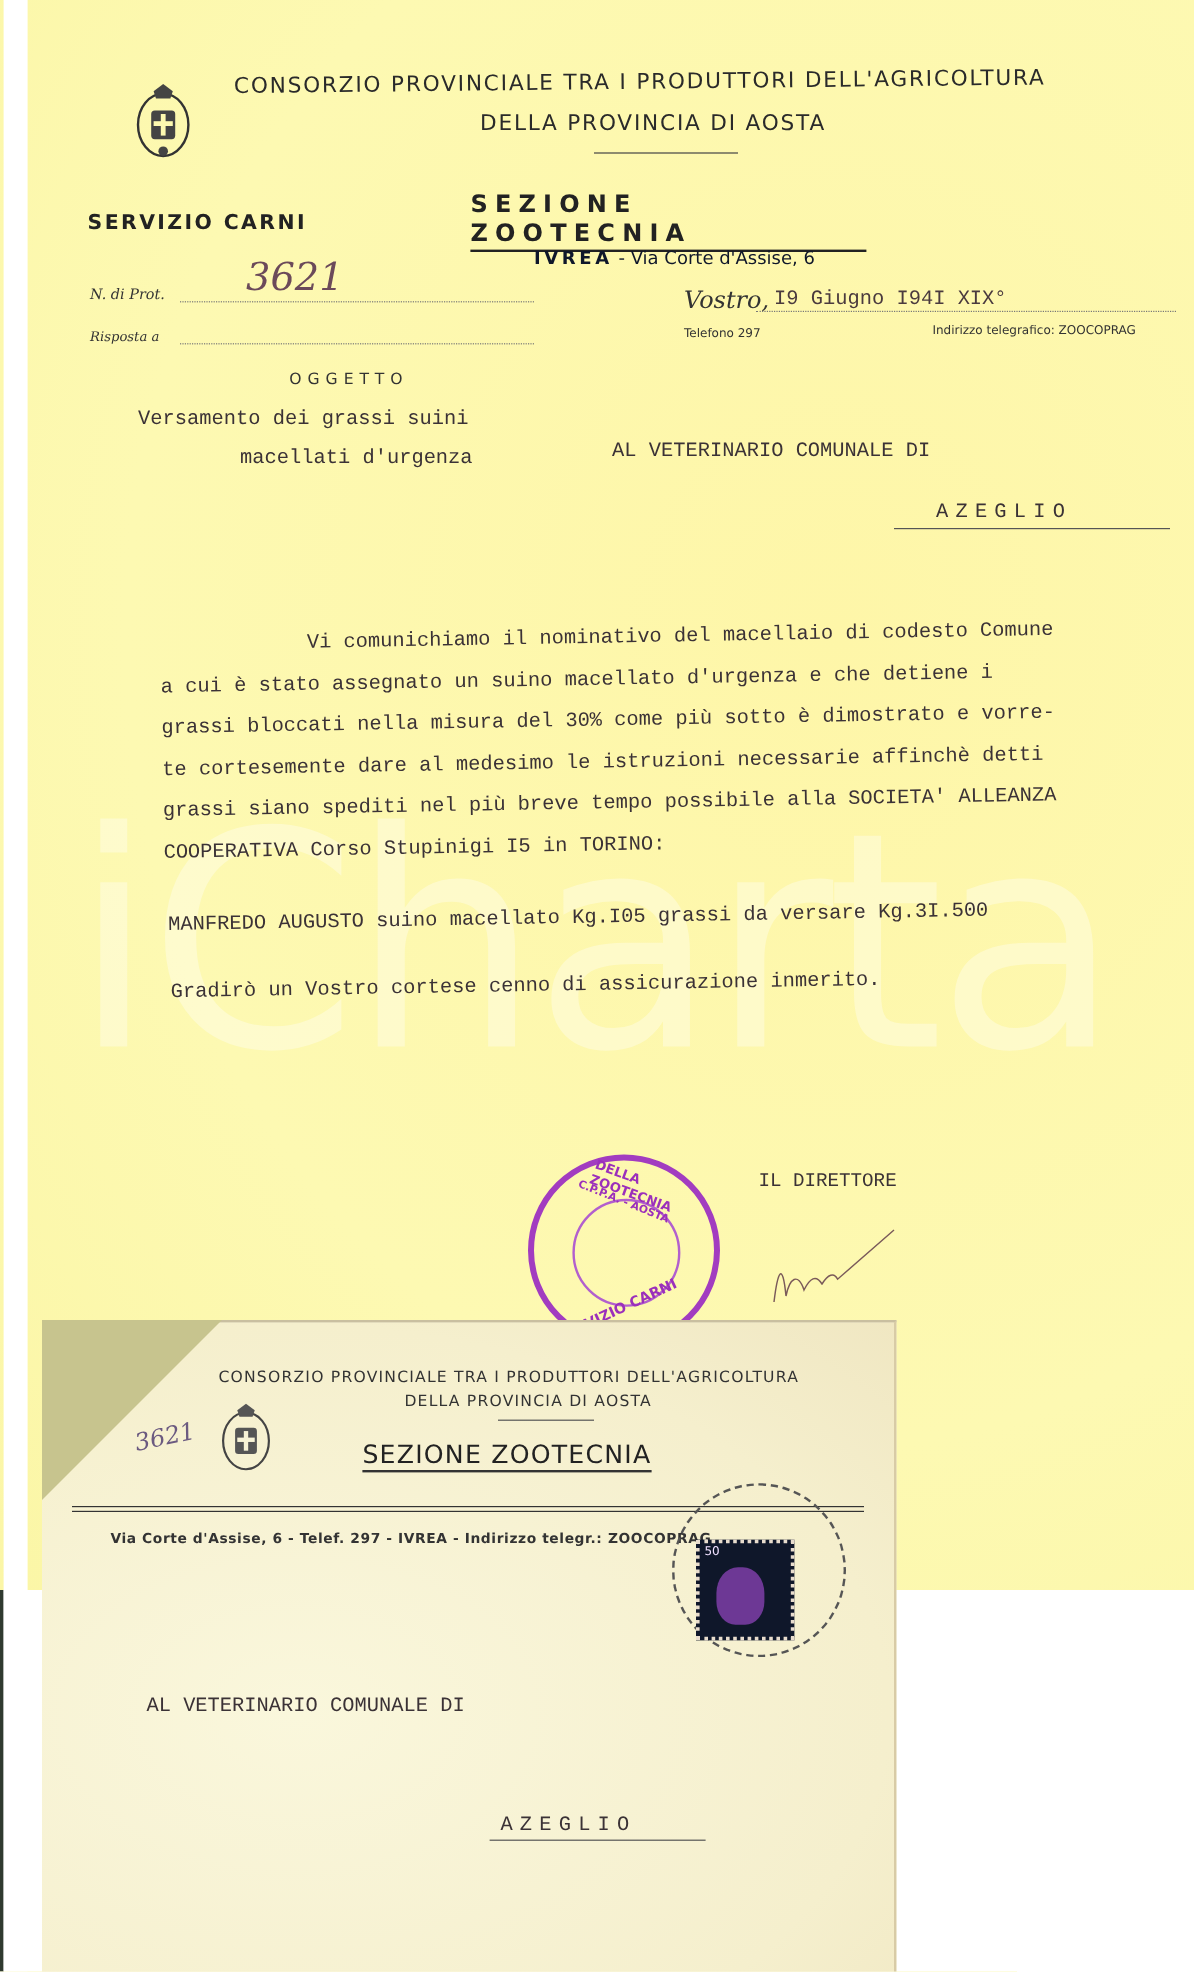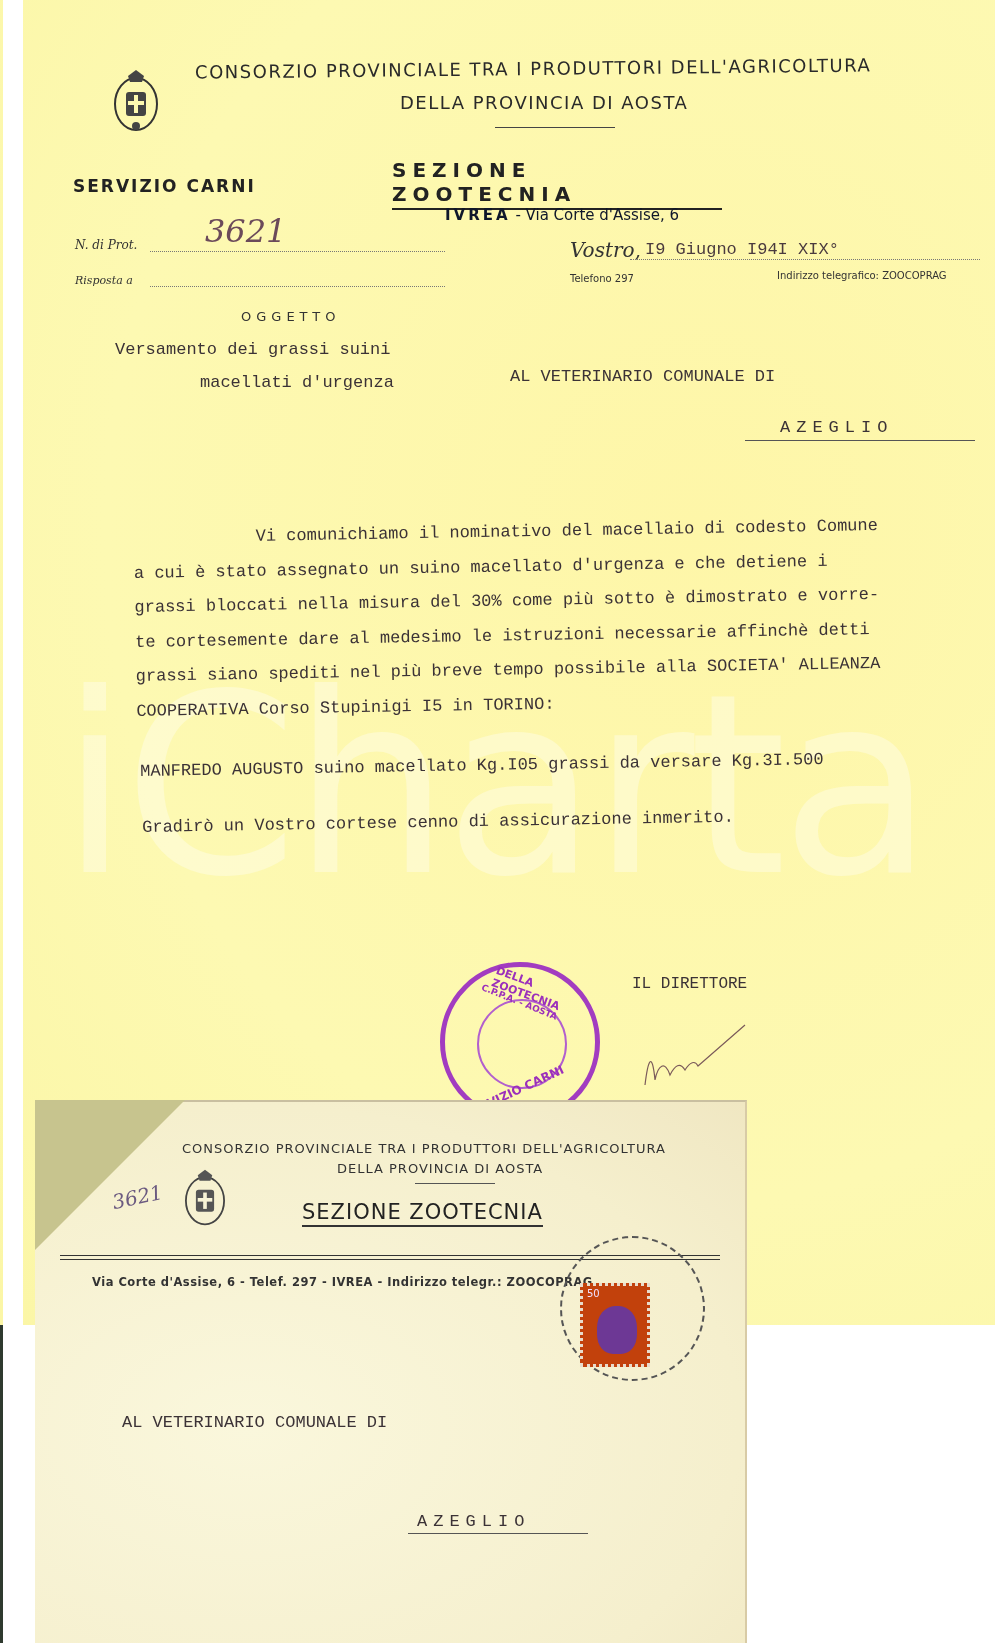--- a/index.html
+++ b/index.html
@@ -69,21 +69,21 @@
   }
   .flap { left: 35px; top: 1100px; width: 0; height: 0; border-top: 150px solid #c7c48e; border-right: 150px solid transparent; }
   .env-hdr1 { left: 182px; top: 1141px; font-size: 13px; letter-spacing: 1px; color: #333; font-family: "DejaVu Sans", sans-serif; }
   .env-hdr2 { left: 337px; top: 1161px; font-size: 13px; letter-spacing: 1px; color: #333; font-family: "DejaVu Sans", sans-serif; }
   .env-rule { left: 415px; top: 1183px; width: 80px; height: 1px; background: #555; }
   .env-sezione { left: 302px; top: 1200px; font-size: 21px; letter-spacing: 1px; color: #222; font-family: "DejaVu Sans", sans-serif; border-bottom: 2px solid #333; padding-bottom: 1px; }
   .env-addr { left: 92px; top: 1236px; font-size: 11.5px; font-weight: bold; letter-spacing: 0.5px; color: #333; font-family: "DejaVu Sans", sans-serif; margin-top: 39px; }
   .env-rule2 { left: 60px; top: 1255px; width: 660px; height: 3px; border-top: 1px solid #333; border-bottom: 1px solid #333; }
   .env-emblem { left: 183px; top: 1168px; width: 44px; height: 60px; }
   .env-hand { left: 112px; top: 1185px; font-family: "DejaVu Serif", serif; font-style: italic; font-size: 20px; color: #6b5a80; transform: rotate(-12deg); }
-  .stamp-post { left: 580px; top: 1283px; width: 70px; height: 84px; background: #c2410c; border: 3px dotted #e8dccd; box-sizing: border-box; text-decoration: underline; }
+  .stamp-post { left: 580px; top: 1283px; width: 82px; height: 84px; background: #0f172a; border: 3px dotted #e8dccd; box-sizing: border-box; text-decoration: underline; }
   .stamp-post .val { position: absolute; left: 4px; top: 2px; font-size: 10px; color: #f0e0ff; font-family: "DejaVu Sans", sans-serif; }
   .stamp-post .head { position: absolute; left: 14px; top: 20px; width: 40px; height: 48px; border-radius: 45% 45% 40% 40%; background: #6d3895; }
   .postmark { left: 560px; top: 1236px; width: 145px; height: 145px; border-radius: 50%; border: 2px dashed #555; box-sizing: border-box; }
   .env-to1 { left: 122px; top: 1413px; font-size: 17px; }
   .env-to2 { left: 417px; top: 1512px; font-size: 17px; letter-spacing: 6px; }
   .env-to2-line { left: 408px; top: 1533px; width: 180px; height: 1px; background: #555; }
 </style>
 </head>
 <body>
 

